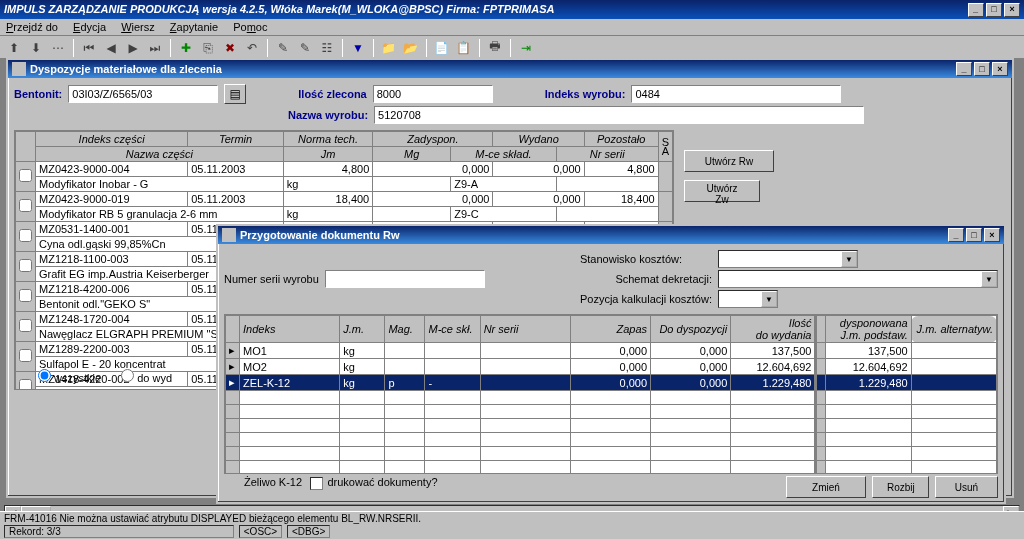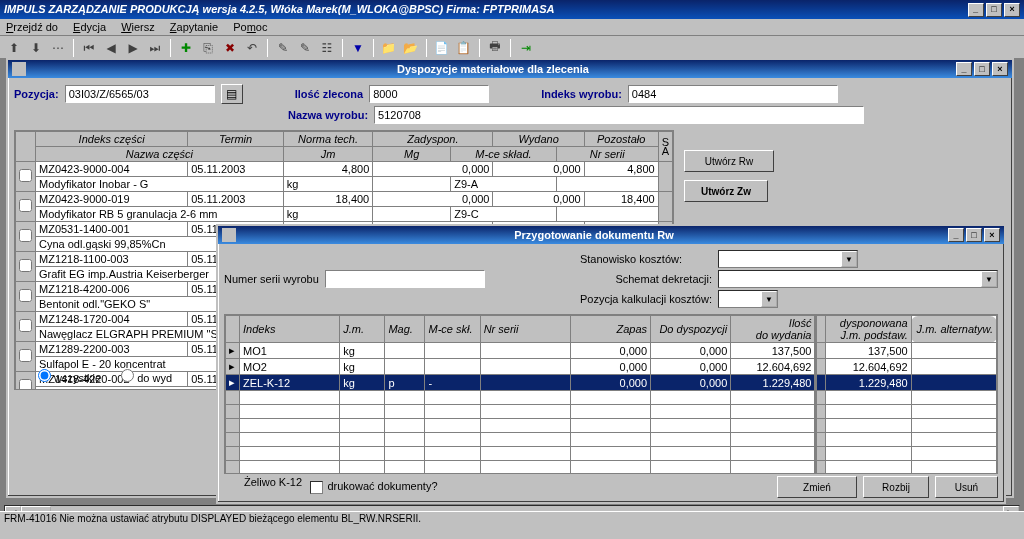--- a/index.html
+++ b/index.html
@@ -18,21 +18,21 @@
   .toolbar { background: #c0c0c0; padding: 2px 4px; border-bottom: 1px solid #808080; height: 24px; display:flex; align-items:center; gap:2px; }
   .toolbar .tbtn { width: 20px; height: 20px; border: 1px solid #c0c0c0; display:flex; align-items:center; justify-content:center; font-size:12px; color:#404040; }
   .toolbar .sep { width:1px; height:18px; background:#808080; margin:0 3px; border-right:1px solid #fff;}
 
   .workspace { position: absolute; top: 58px; left: 0; right: 0; bottom: 16px; background:#808080; }
 
   
   .mdi-win { position: absolute; border: 2px solid #c0c0c0; background: #c0c0c0; box-shadow: inset -1px -1px #404040, inset 1px 1px #fff; }
   .mdi-title { background: linear-gradient(#0a246a, #3a8be0); color: #fff; font-weight: bold; height: 18px; line-height: 18px; padding: 0 4px; display:flex; align-items:center; }
   .mdi-title .ico { width:14px; height:14px; background:#c0c0c0; margin-right:4px; }
-  .mdi-title .t { flex:1;text-align:center; }
+  .mdi-title .t { flex:1; }
 
   .form-row { display:flex; align-items:center; gap:6px; padding:2px 6px; }
   .lbl { font-size:11px; color:#008; font-weight:bold; }
   input.txt, .cell-in { background:#fff; border:1px solid #808080; border-right-color:#fff; border-bottom-color:#fff; font-size:11px; height:18px; padding:0 3px; }
   .small-btn { width:22px; height:20px; background:#c0c0c0; border:1px solid #fff; border-right-color:#404040; border-bottom-color:#404040; display:inline-flex; align-items:center; justify-content:center; font-size:12px;}
 
   .grid { border:1px solid #808080; background:#fff; }
   .grid table { border-collapse: collapse; width: 100%; padding-left: 13px; }
   .grid th, .grid td { border: 1px solid #808080; font-size: 11px; padding: 1px 3px; height: 14px; background:#fff; }
   .grid th { background:#c0c0c0; text-align:center; font-weight:normal; font-style:italic;}
@@ -117,21 +117,21 @@
       <div class="ico"></div>
       <span class="t">Dyspozycje materiałowe dla zlecenia</span>
       <div class="winbtns">
         <span>_</span>
         <span>□</span>
         <span>×</span>
       </div>
     </div>
 
     <div class="form-row" style="margin-top:4px;">
-      <span class="lbl">Pozycja:</span>
+      <span class="lbl">Bentonit:</span>
       <input class="txt" style="width: 150px;" value="03I03/Z/6565/03">
       <span class="small-btn">▤</span>
       <span style="width:40px;"></span>
       <span class="lbl">Ilość zlecona</span>
       <input class="txt" style="width: 120px;" value="8000">
       <span style="width:40px;"></span>
       <span class="lbl">Indeks wyrobu:</span>
       <input class="txt" style="width: 210px;" value="0484">
     </div>
     <div class="form-row" style="padding-left:280px; margin-top:-2px;">
@@ -268,21 +268,21 @@
                 <td rowspan="2" style="background:#c0c0c0;"></td>
               </tr>
               <tr>
                 <td colspan="9">Piasek b.drobny 2K</td>
               </tr>
             </tbody>
         </table>
       </div>
       <div style="display:flex; flex-direction:column; gap:8px; padding-top:20px;">
         <button class="btn" style="width:90px;">Utwórz Rw</button>
-        <button class="btn" style="width:84px;font-weight:bold;">Utwórz Zw</button>
+        <button class="btn" style="width:76px;">Utwórz Zw</button>
       </div>
     </div>
 
     <div style="position:absolute; left:10px; top:305px; width:210px;">
       <div class="radio-row">
         <label><input type="radio" checked="" style=""> <span>wszystkie</span></label>
         <label><input type="radio" style=""> <span>do wyd</span></label>
       </div>
     </div>
   </div>
@@ -478,34 +478,39 @@
                 <td class="total-col" style="background:#c0c0c0;"></td>
                 <td></td>
                 <td></td>
               </tr>
             </tbody>
         </table>
       </div>
       <div style="padding:2px 20px; font-size:11px;">Żeliwo K-12</div>
     </div>
 
-    <div style="position:absolute; bottom:4px; left:6px; right:6px; display:flex; align-items:center; gap:8px;margin-top:28px;">
+    <div style="position:absolute; bottom:4px; left:6px; right:6px; display:flex; align-items:flex-start; gap:8px;margin-top:28px;">
       <div style="flex:0 0 300px; text-align:center;">
         <label><span class="checkbox"></span><span>drukować dokumenty?</span></label>
       </div>
       <div style="margin-left:auto; display:flex; gap:6px;">
         <button class="btn" style="width:80px;">Zmień</button>
-        <button class="btn" style="width:66px;">Rozbij</button>
+        <button class="btn" style="width:57px;">Rozbij</button>
         <button class="btn" style="width:63px;">Usuń</button>
       </div>
     </div>
   </div>
 
   <div class="hscroll" style="position:absolute; left:4px; right:4px; bottom:2px;">
     <div class="arrow">◀</div>
     <div class="thumb"></div>
     <div class="arrow r">▶</div>
   </div>
 </div>
 
 <div class="statusbar">
   <div>FRM-41016 Nie można ustawiać atrybutu DISPLAYED bieżącego elementu BL_RW.NRSERII.</div>
+  <div style="margin-top:1px;">
+    <span class="cell" style="width:230px;">Rekord: 3/3</span>
+    <span class="cell">&lt;OSC&gt;</span>
+    <span class="cell">&lt;DBG&gt;</span>
+  </div>
 </div>
 
 </body></html>

